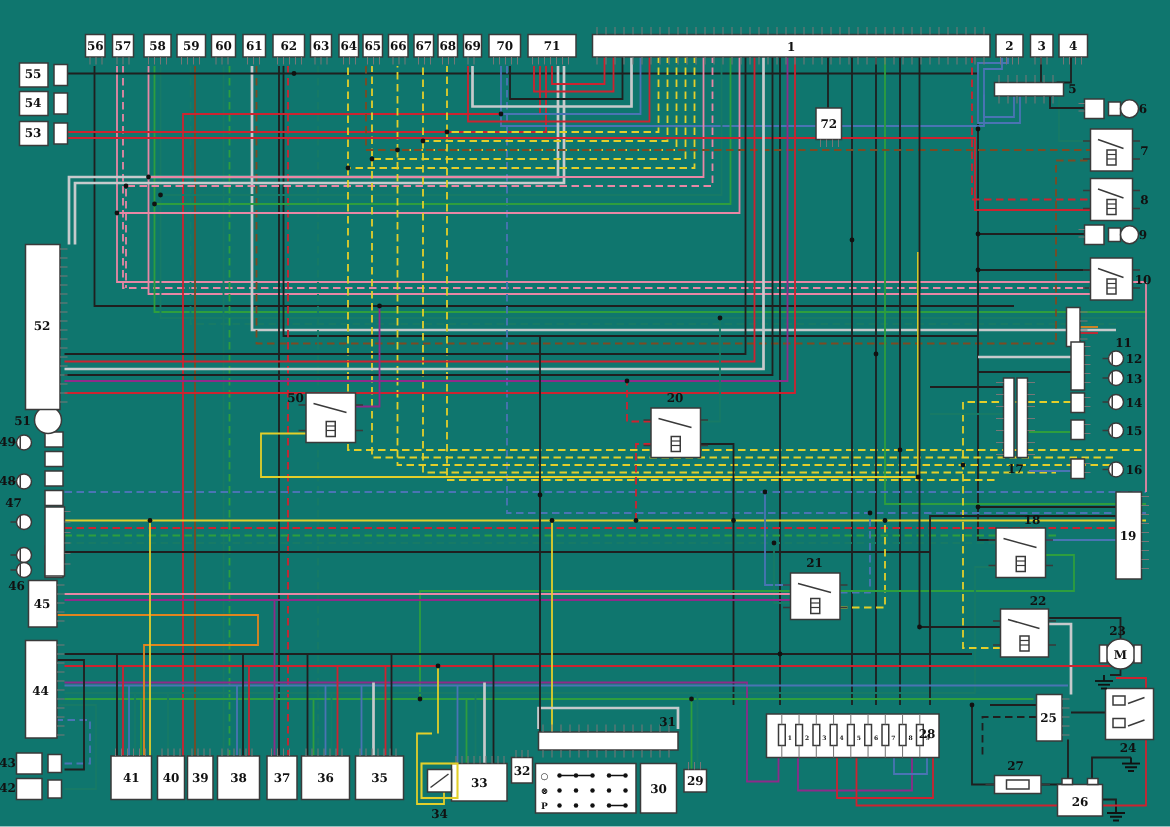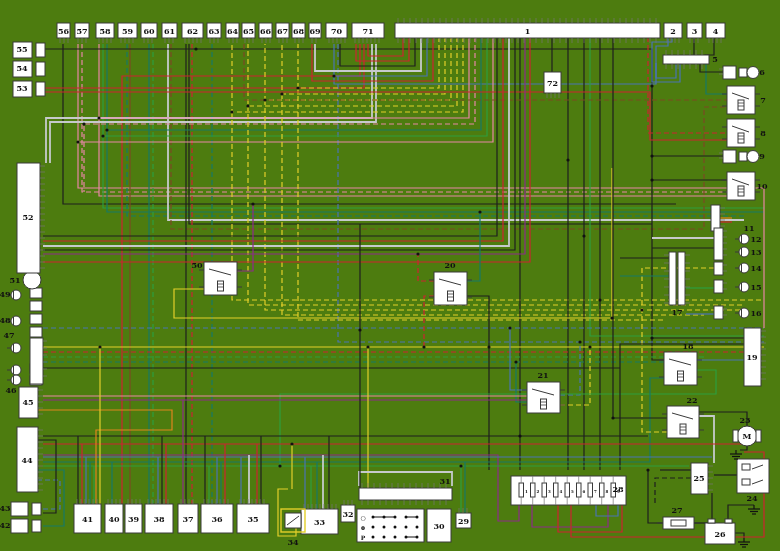--- a/index.html
+++ b/index.html
@@ -1,16 +1,16 @@
 <!DOCTYPE html>
 <html><head>
 <meta charset="utf-8">
 <style>
   html,body{margin:0;padding:0;background:#ffffff;}
-  .stage{position:relative;width:780px;height:551px;background:#4d7c0f;overflow:hidden;
+  .stage{position:relative;width:780px;height:551px;background:#0f766e;overflow:hidden;
          font-family:"DejaVu Serif", serif;}
   svg text{font-family:"DejaVu Serif", serif;font-weight:bold;fill:#111;}
 </style>
 </head>
 <body>
 
 <div class="stage">
   <svg id="diagram" width="780" height="551" viewBox="0 0 780 551">
       <g>
         <polyline points="78,44 78,188 764,188" fill="none" stroke="#e887a5" stroke-width="1.2" stroke-dasharray="none"></polyline>

